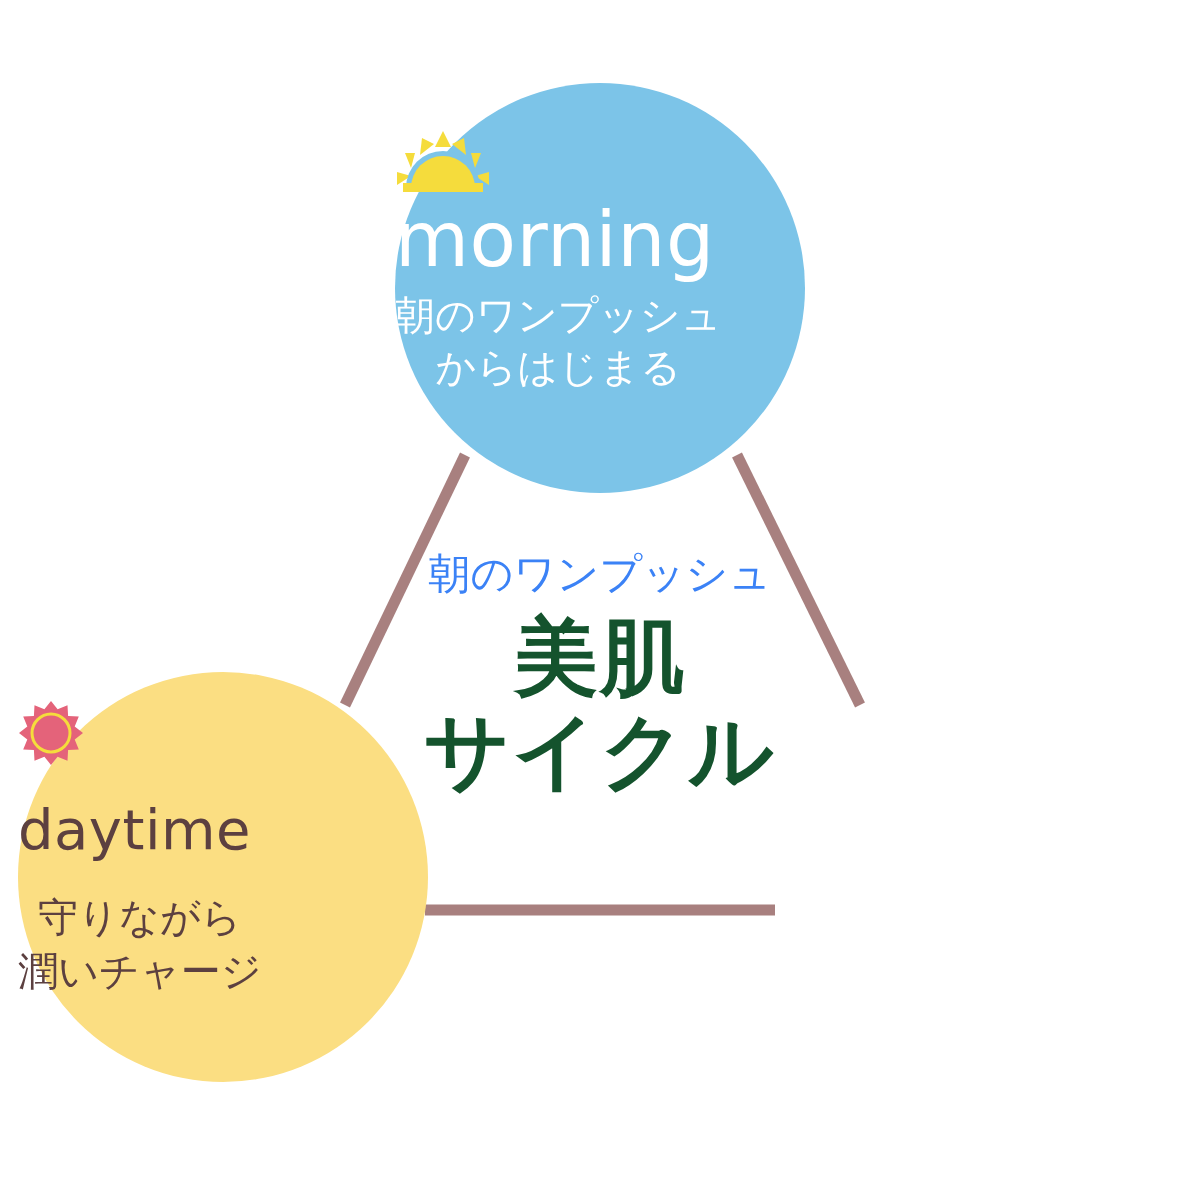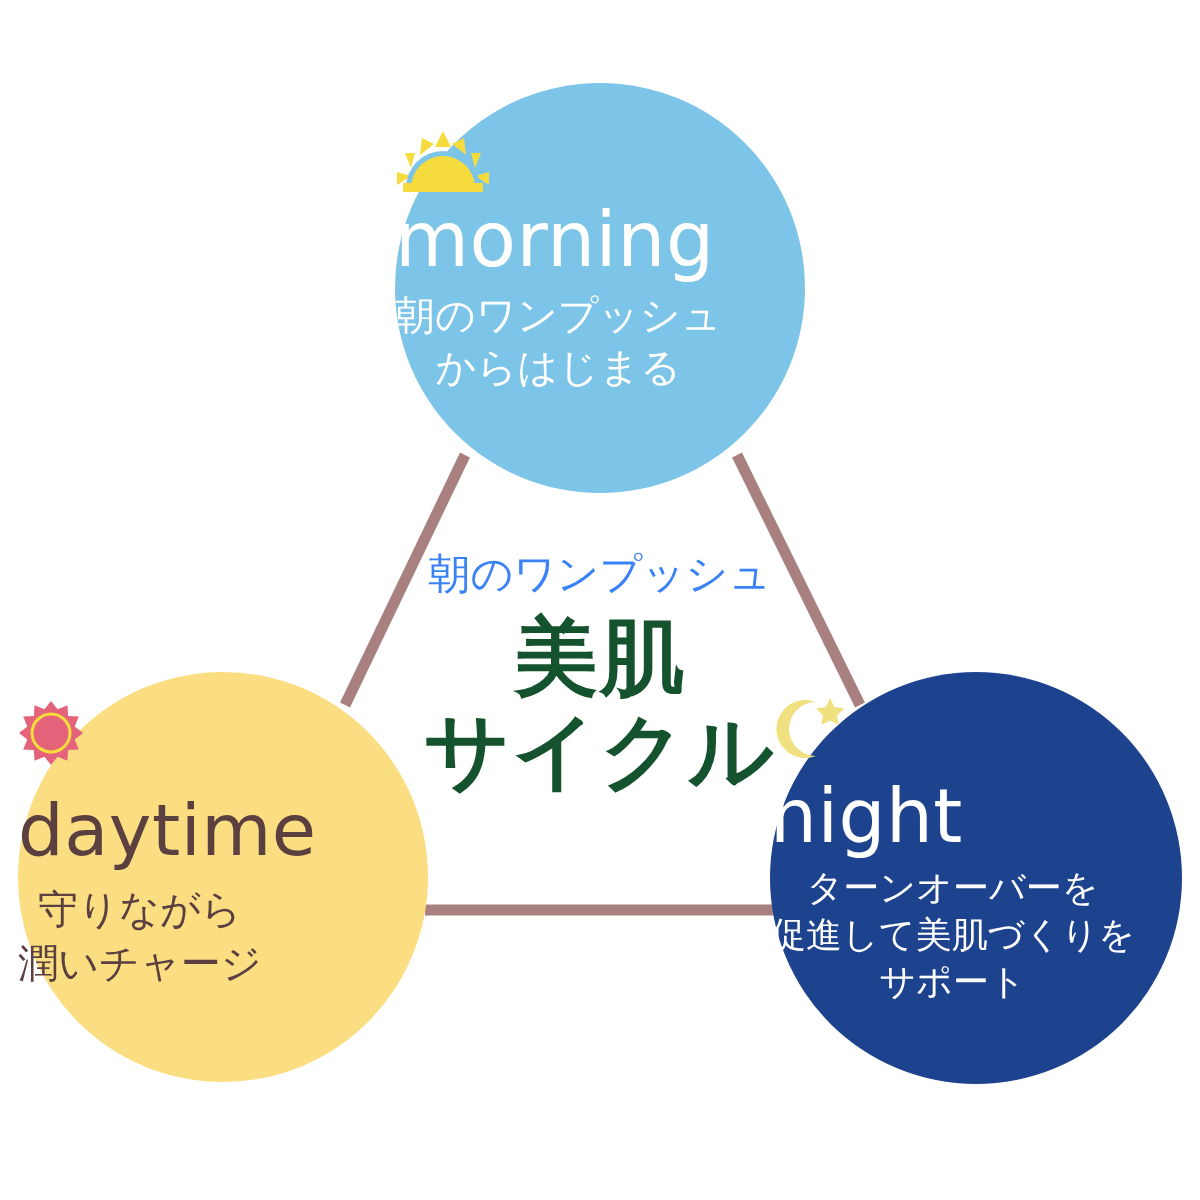--- a/index.html
+++ b/index.html
@@ -77,21 +77,21 @@
     font-family: "DejaVu Sans", sans-serif;
     font-weight: 400;
     letter-spacing: 0.5px;
   }
   #node-morning .node-title {
     font-size: 76px;
     line-height: 90px;
     margin-top: 0px;
   }
   #node-daytime .node-title {
-    font-size: 72px;
+    font-size: 56px;
     line-height: 96px;
     margin-top: 12px;
   }
   #node-night .node-title {
     font-size: 74px;
     line-height: 92px;
     margin-top: 8px;
   }
 
   .node-desc {
@@ -99,21 +99,21 @@
     font-weight: 400;
   }
   #node-morning .node-desc {
     font-size: 40px;
     line-height: 52px;
     margin-top: 4px;
   }
   #node-daytime .node-desc {
     font-size: 40px;
     line-height: 54px;
-    margin-top: 4px;
+    margin-top: 12px;
   }
   #node-night .node-desc {
     font-size: 36px;
     line-height: 47px;
     margin-top: 2px;
   }
   .node-desc-line { display: block; white-space: nowrap; }
 
   
   #center-copy {
@@ -186,34 +186,20 @@
         <circle cx="33" cy="33" r="19" fill="none" stroke="#F5DC3C" stroke-width="3"></circle>
       </svg>
     </span>
     <div class="node-title">daytime</div>
     <div class="node-desc">
       <span class="node-desc-line">守りながら</span>
       <span class="node-desc-line">潤いチャージ</span>
     </div>
   </div>
 
-  <div class="node-circle" id="node-night">
-    <span class="node-icon">
-      <svg width="74" height="66" viewBox="0 0 74 66" aria-hidden="true">
-        <path fill="#F0E080" d="M46,8 A29,29 0 1,0 46,62 A24,24 0 1,1 46,8 Z"></path>
-        <polygon fill="#F0E080" points="60,4 64.4,13.1 74,14.5 67,21.5 68.7,31 60,26.5 51.3,31 53,21.5 46,14.5 55.6,13.1"></polygon>
-      </svg>
-    </span>
-    <div class="node-title">night</div>
-    <div class="node-desc">
-      <span class="node-desc-line">ターンオーバーを</span>
-      <span class="node-desc-line">促進して美肌づくりを</span>
-      <span class="node-desc-line">サポート</span>
-    </div>
-  </div>
 
   <div id="center-copy">
     <div id="center-lead">
       <span class="lead-line">朝のワンプッシュ</span>
     </div>
     <div id="center-headline">
       <span class="headline-line">美肌</span>
       <span class="headline-line">サイクル</span>
     </div>
   </div>

